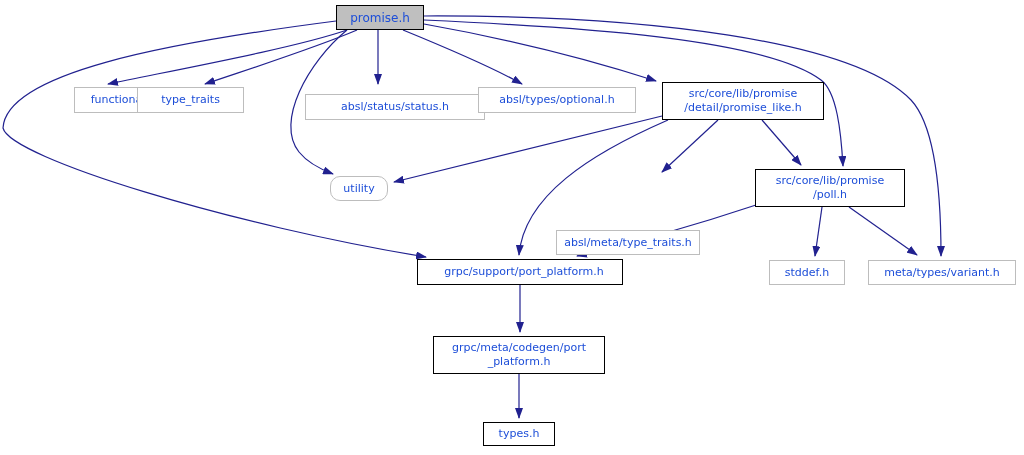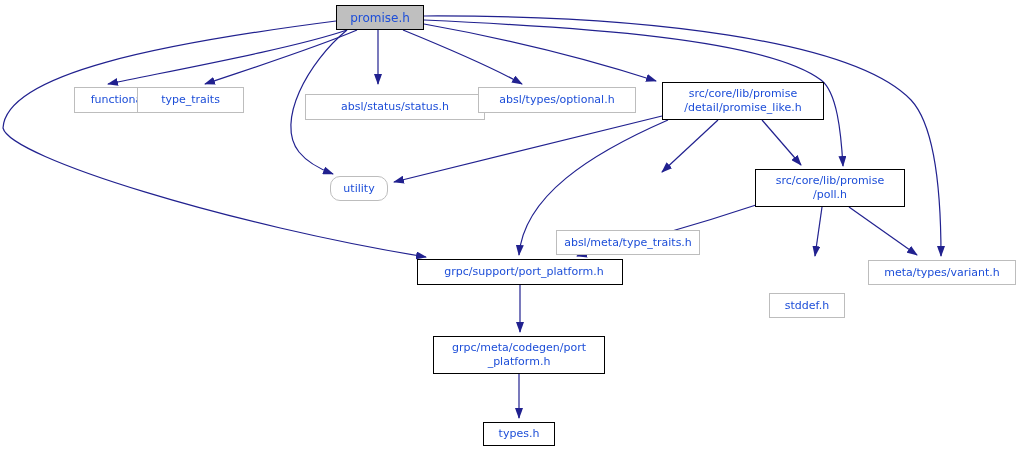--- a/index.html
+++ b/index.html
@@ -89,19 +89,19 @@
       <div class="node plain" style="left: 137px; top: 87px; width: 107px; height: 26px;">type_traits</div>
       <div class="node plain" style="left: 305px; top: 94px; width: 180px; height: 26px;">absl/status/status.h</div>
       <div class="node plain" style="left: 478px; top: 87px; width: 158px; height: 26px;">absl/types/optional.h</div>
       <div class="node linked" style="left: 662px; top: 82px; width: 162px; height: 38px;">src/core/lib/promise
 /detail/promise_like.h</div>
       <div class="node plain" style="left: 330px; top: 176px; width: 58px; height: 25px; border-radius: 10px;">utility</div>
       <div class="node plain" style="left: 556px; top: 187px; width: 144px; height: 25px; margin-top: 43px;">absl/meta/type_traits.h</div>
       <div class="node linked" style="left: 755px; top: 169px; width: 150px; height: 38px;">src/core/lib/promise
 /poll.h</div>
       <div class="node linked" style="left: 417px; top: 259px; width: 206px; height: 26px; padding-left: 8px;">grpc/support/port_platform.h</div>
-      <div class="node plain" style="left: 769px; top: 260px; width: 76px; height: 25px; margin-top: 33px;">stddef.h</div>
+      <div class="node plain" style="left: 769px; top: 260px; width: 76px; height: 25px;">stddef.h</div>
       <div class="node plain" style="left: 868px; top: 260px; width: 148px; height: 25px;">meta/types/variant.h</div>
       <div class="node linked" style="left: 433px; top: 336px; width: 172px; height: 38px;">grpc/meta/codegen/port
 _platform.h</div>
       <div class="node linked" style="left: 483px; top: 422px; width: 72px; height: 24px;">types.h</div>
     </div>
 </div>
 
 </body></html>

